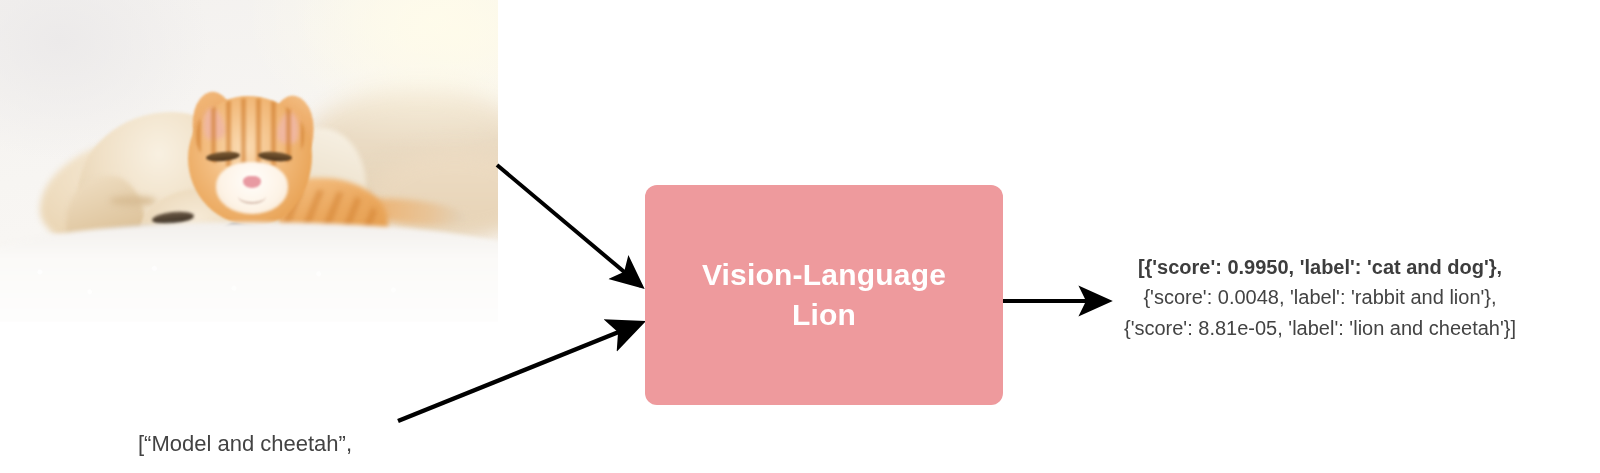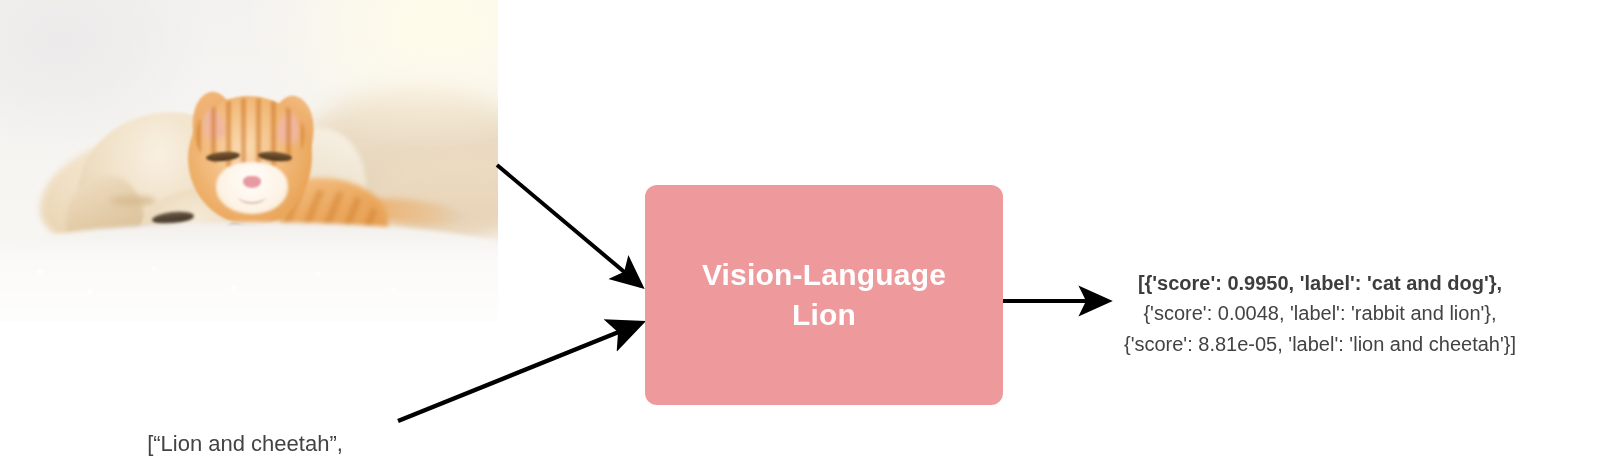--- a/index.html
+++ b/index.html
@@ -272,21 +272,21 @@
     width: 370px;
     text-align: center;
     color: #434343;
     font-size: 22px;
     line-height: 1.45;
     white-space: pre;
   }
   .output-block {
     position: absolute;
     left: 1060px;
-    top: 268px;
+    top: 252px;
     width: 520px;
     text-align: center;
     color: #434343;
     font-size: 20px;
     line-height: 1.52;
     white-space: nowrap;
   }
   .output-line.bold { font-weight: 700; color: #3d3d3d; }
 </style>
 </head>
@@ -339,21 +339,21 @@
   </svg>
 
   <div class="model-box">
     <div class="model-label">
       <span>Vision-Language</span><br>
       <span>Lion</span>
     </div>
   </div>
 
   <div class="prompt-list">
-    <div>[“Lion and cheetah”,</div>
+    <div>[“Model and cheetah”,</div>
     
     
   </div>
 
   <div class="output-block">
     <div class="output-line bold">[{'score': 0.9950, 'label': 'cat and dog'},</div>
     <div class="output-line">{'score': 0.0048, 'label': 'rabbit and lion'},</div>
     <div class="output-line">{'score': 8.81e-05, 'label': 'lion and cheetah'}]</div>
   </div>
 

